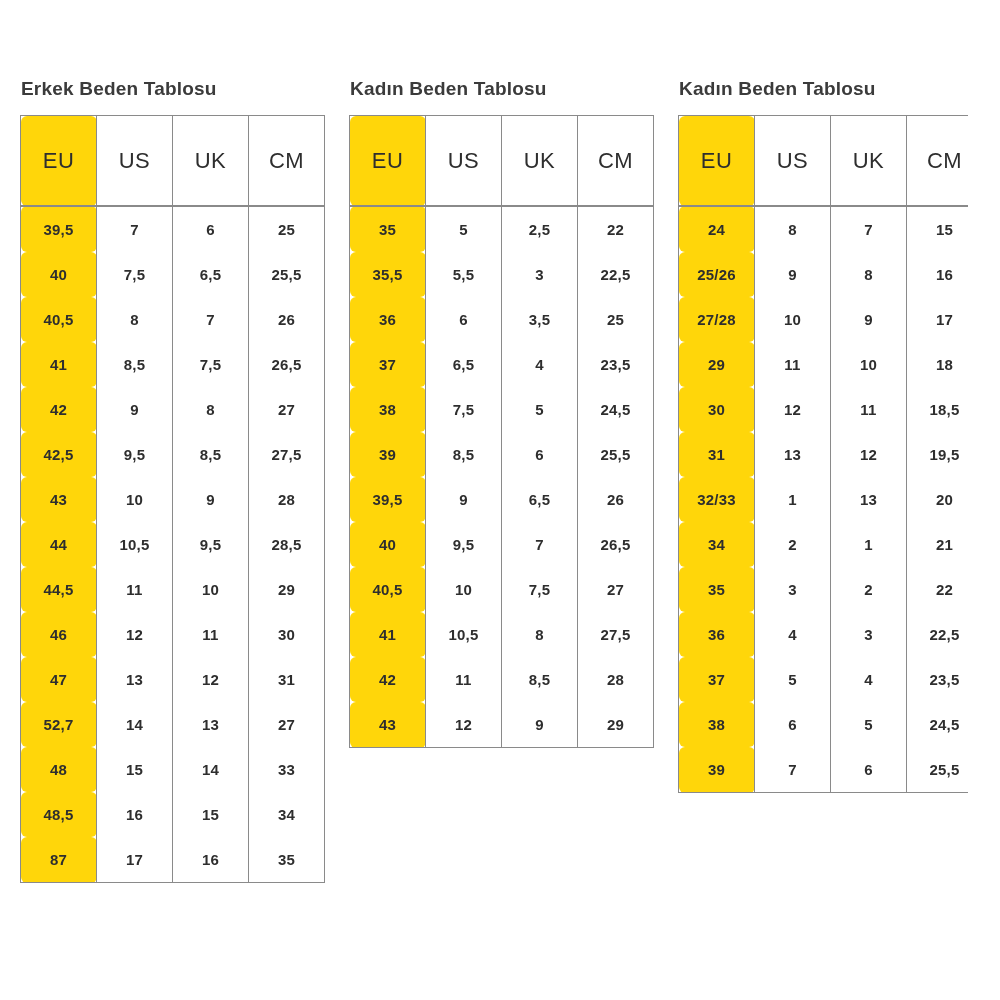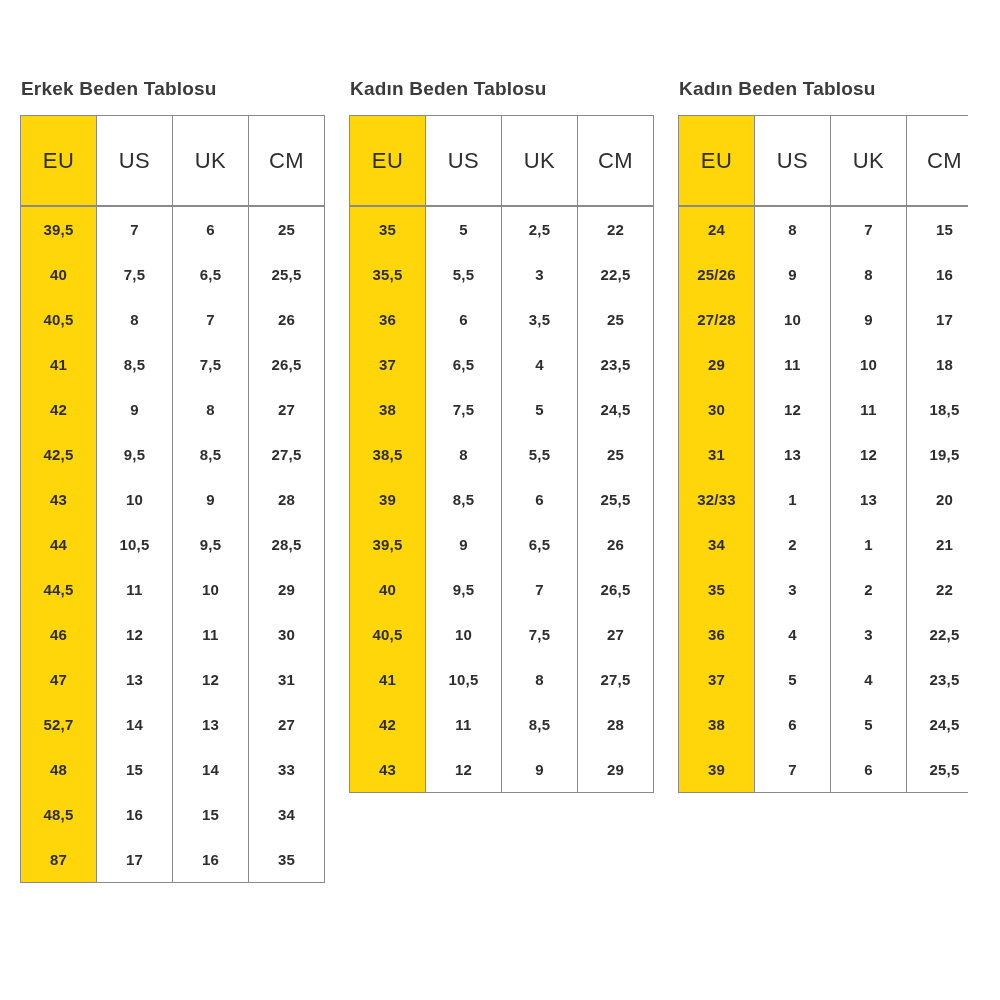--- a/index.html
+++ b/index.html
@@ -56,21 +56,21 @@
     color: var(--text-color, #2e2e2e);
     border-bottom: 2px solid var(--border-color, #8a8a8a);
   }
   table.size-table tbody td {
     height: 45px;
     font-size: 15px;
     font-weight: 700;
     letter-spacing: 0.2px;
     color: var(--text-color, #2e2e2e);
   }
-  .eu-col { background: var(--highlight, #ffd60a); }
+  .eu-col { background: var(--highlight, #ffd60a); border-radius: 6px; }
 </style>
 </head>
 <body>
 
 <div class="canvas">
   <div class="tables-row">
 
     <section class="chart-block">
       <h2 class="chart-title">Erkek Beden Tablosu</h2>
       <table class="size-table">
@@ -213,26 +213,20 @@
               <td>4</td>
               <td>23,5</td>
             </tr>
             <tr>
               <td class="eu-col">38</td>
               <td>7,5</td>
               <td>5</td>
               <td>24,5</td>
             </tr>
             <tr>
-              <td class="eu-col">38,5</td>
-              <td>8</td>
-              <td>5,5</td>
-              <td>25</td>
-            </tr>
-            <tr>
               <td class="eu-col">39</td>
               <td>8,5</td>
               <td>6</td>
               <td>25,5</td>
             </tr>
             <tr>
               <td class="eu-col">39,5</td>
               <td>9</td>
               <td>6,5</td>
               <td>26</td>

